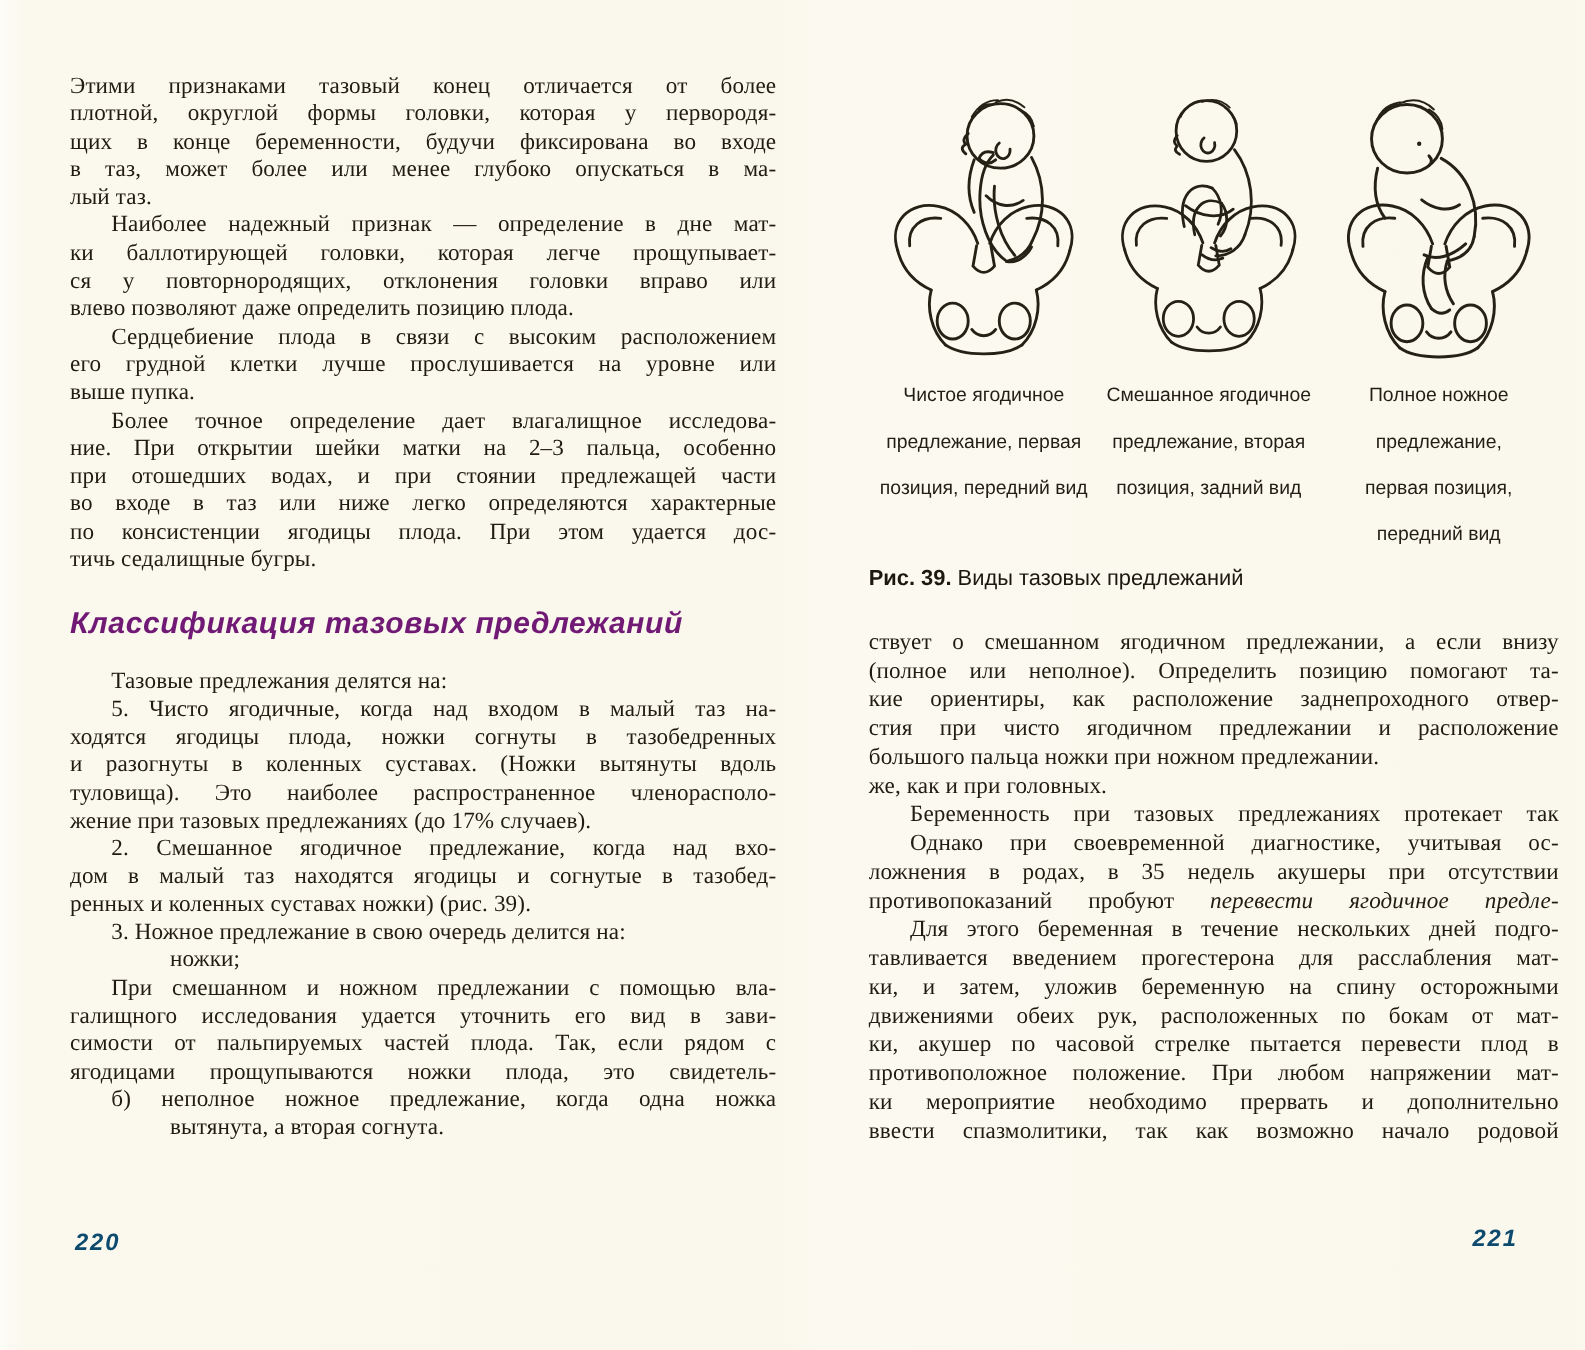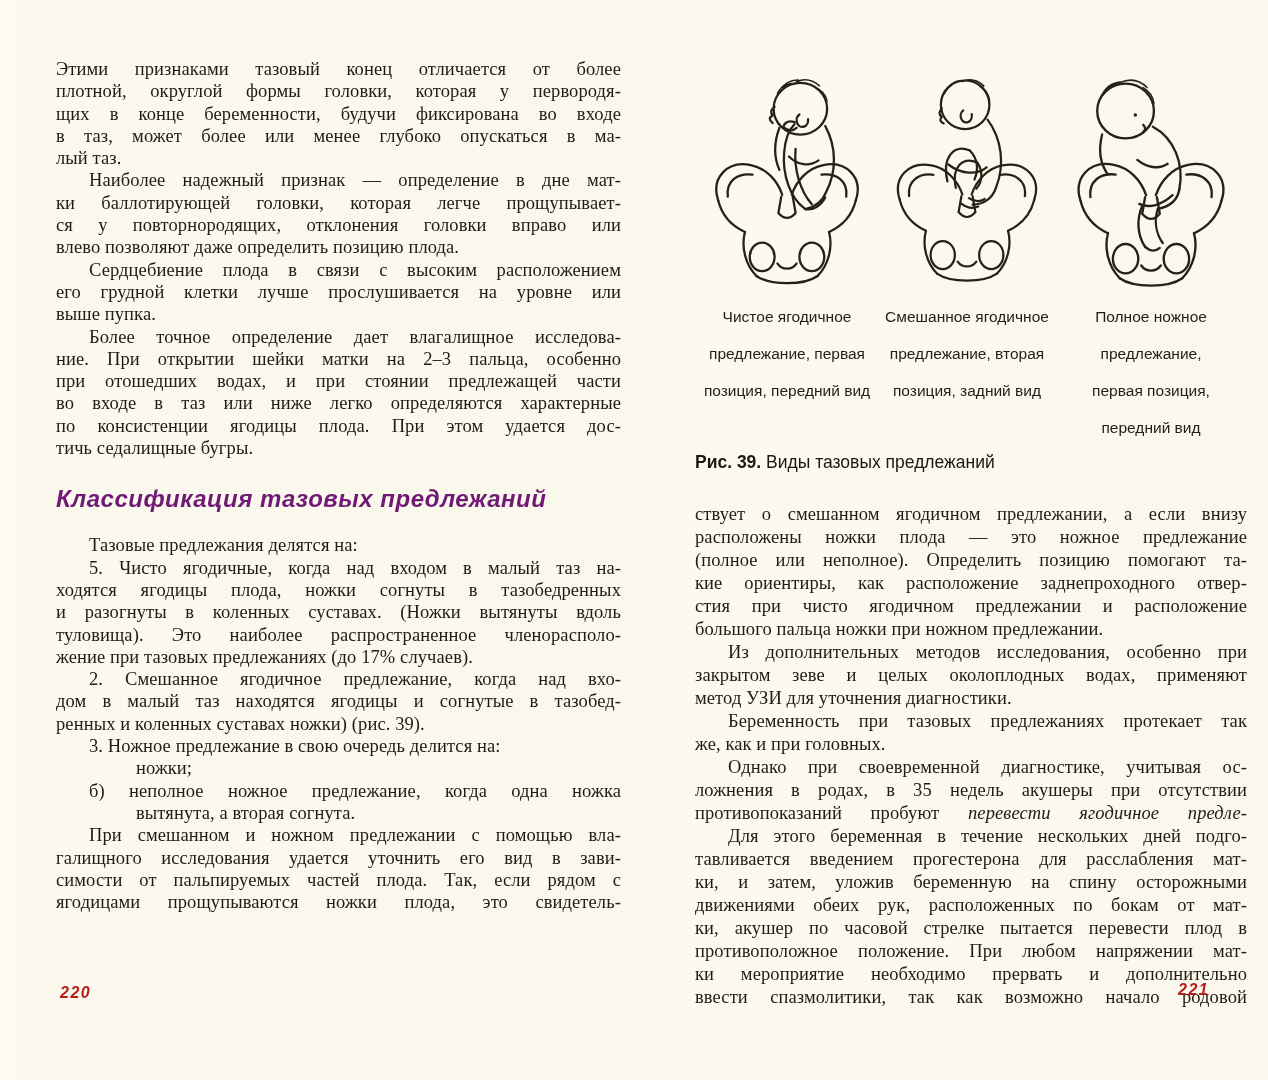--- a/index.html
+++ b/index.html
@@ -40,21 +40,21 @@
   }
   .figtitle{
     text-align:left;font-family:"Liberation Sans",sans-serif;
     font-size:17.5px;color:#1c1810;margin-top:14px;margin-bottom:0;
   }
   .figtitle .figlabel{font-weight:bold;}
   #figure-block{margin-bottom:30px;}
 
   .pagenum{
     position:absolute;font-family:"Liberation Sans",sans-serif;
-    font-weight:bold;font-style:italic;font-size:16px;letter-spacing:1.5px;color:#b91c1c;
+    font-weight:bold;font-style:italic;font-size:19px;letter-spacing:1.5px;color:#0c4a6e;
   }
   #pagenum-left{left:60px;top:984px;}
   #pagenum-right{left:1178px;top:981px;}
 
   
   .ink{stroke:#262115;stroke-width:2.4;fill:none;stroke-linecap:round;stroke-linejoin:round;}
   .thin{stroke:#262115;stroke-width:1.6;fill:none;stroke-linecap:round;}
   .dot{fill:#262115;stroke:none;}
 </style>
 </head>
@@ -108,28 +108,28 @@
         <div class="line jfull">дом в малый таз находятся ягодицы и согнутые в тазобед-</div>
         <div class="line">ренных и коленных суставах ножки) (рис. 39).</div>
       </div>
       <div class="para">
         <div class="line first-indent">3. Ножное предлежание в свою очередь делится на:</div>
       </div>
       <div class="para">
         <div class="line hang-cont">ножки;</div>
       </div>
       <div class="para">
-        <div class="line jfull first-indent">б) неполное ножное предлежание, когда одна ножка</div>
-        <div class="line hang-cont">вытянута, а вторая согнута.</div>
-      </div>
-      <div class="para">
         <div class="line jfull first-indent">При смешанном и ножном предлежании с помощью вла-</div>
         <div class="line jfull">галищного исследования удается уточнить его вид в зави-</div>
         <div class="line jfull">симости от пальпируемых частей плода. Так, если рядом с</div>
         <div class="line jfull">ягодицами прощупываются ножки плода, это свидетель-</div>
+      </div>
+      <div class="para">
+        <div class="line jfull first-indent">б) неполное ножное предлежание, когда одна ножка</div>
+        <div class="line hang-cont">вытянута, а вторая согнута.</div>
       </div>
     </div>
 </div>
 
 <div class="page" id="page-right">
 
   <div id="figure-block">
     <div class="figrow">
 
       <div class="figbox" style="width:184px">
@@ -254,34 +254,28 @@
     </div>
 
     <div class="figtitle">
       <span class="figlabel">Рис. 39.</span><span> Виды тазовых предлежаний</span>
     </div>
   </div>
 
   <div>
       <div class="para">
         <div class="line jfull">ствует о смешанном ягодичном предлежании, а если внизу</div>
-        <div class="line jfull">расположены ножки плода — это ножное предлежание</div>
         <div class="line jfull">(полное или неполное). Определить позицию помогают та-</div>
         <div class="line jfull">кие ориентиры, как расположение заднепроходного отвер-</div>
         <div class="line jfull">стия при чисто ягодичном предлежании и расположение</div>
         <div class="line">большого пальца ножки при ножном предлежании.</div>
       </div>
       <div class="para">
-        <div class="line jfull first-indent">Из дополнительных методов исследования, особенно при</div>
-        <div class="line jfull">закрытом зеве и целых околоплодных водах, применяют</div>
-        <div class="line">метод УЗИ для уточнения диагностики.</div>
-      </div>
-      <div class="para">
+        <div class="line">же, как и при головных.</div>
         <div class="line jfull first-indent">Беременность при тазовых предлежаниях протекает так</div>
-        <div class="line">же, как и при головных.</div>
       </div>
       <div class="para">
         <div class="line jfull first-indent">Однако при своевременной диагностике, учитывая ос-</div>
         <div class="line jfull">ложнения в родах, в 35 недель акушеры при отсутствии</div>
         <div class="line jfull">противопоказаний пробуют <i>перевести ягодичное предле-</i></div>
       </div>
       <div class="para">
         <div class="line jfull first-indent">Для этого беременная в течение нескольких дней подго-</div>
         <div class="line jfull">тавливается введением прогестерона для расслабления мат-</div>
         <div class="line jfull">ки, и затем, уложив беременную на спину осторожными</div>

